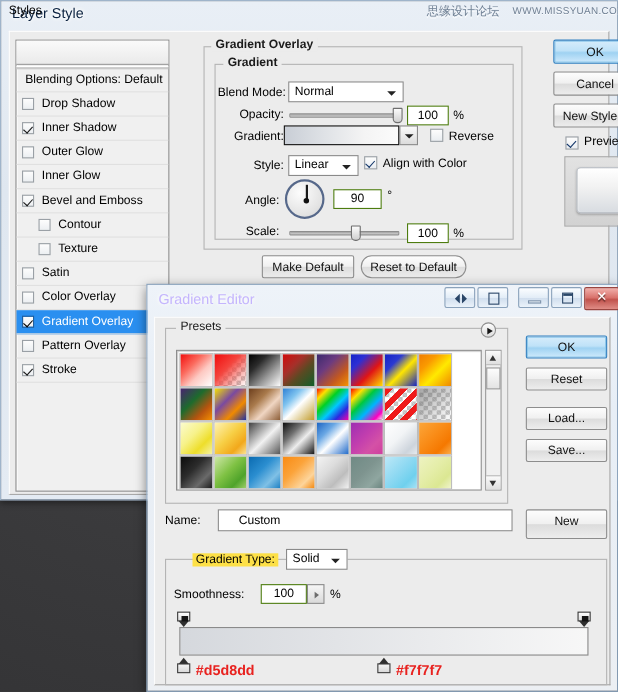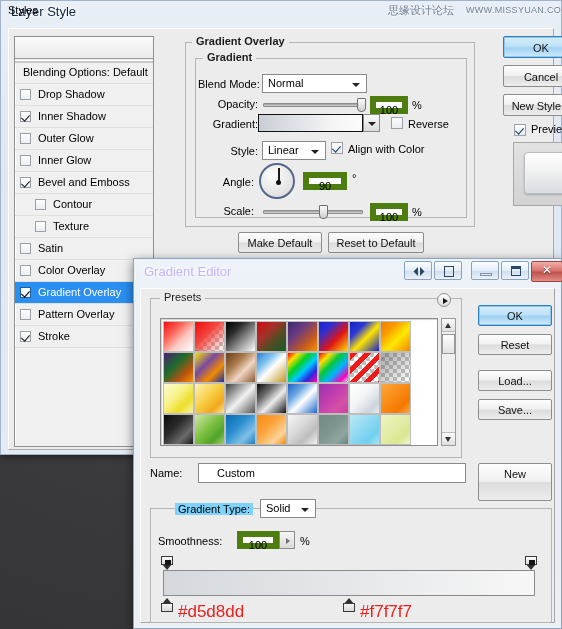--- a/index.html
+++ b/index.html
@@ -122,21 +122,21 @@
     position:absolute;background:#fff;border:1px solid #8a8a8a;
     box-sizing:border-box;height:19px;
   }
   .combo .ctext{position:absolute;left:5px;top:2px;font-size:11px;}
   .combo .arrow{
     position:absolute;right:6px;top:8px;width:0;height:0;
     border-left:4px solid transparent;border-right:4px solid transparent;
     border-top:4px solid #222;
   }
   .numbox{
-    position:absolute;background:#fff;border:6px solid #4d7c0f;
+    position:absolute;background:#fff;border:1px solid #4d7c0f;
     box-sizing:border-box;height:18px;
   }
   .numbox .ntext{position:absolute;width:100%;text-align:center;top:2px;font-size:11px;}
 
   .slider-track{
     position:absolute;height:4px;
     background:linear-gradient(to bottom,#9a9a9a,#d8d8d8);
     border:1px solid #8d8d8d;box-sizing:border-box;border-radius:1px;
   }
   .slider-thumb{
@@ -192,21 +192,21 @@
   }
   .btn span{position:absolute;width:100%;left:0;}
   .btn.primary{
     background:linear-gradient(to bottom,#d6ecfb 0%,#bfe2f8 45%,#9fd2f2 55%,#cfeafc 100%);
     border:1px solid #2f7fc0;
     box-shadow:0 0 0 1px #8fc8ea inset;
   }
 
   #make-default{left:238px;top:232px;width:84px;height:21px;}
   #make-default span{top:5px;}
-  #reset-default{left:328px;top:232px;width:96px;height:21px;}
+  #reset-default{left:328px;top:232px;width:96px;height:21px;border-radius:10px;}
   #reset-default span{top:5px;}
 
   
   #ls-ok{left:503px;top:36px;width:76px;height:22px;}
   #ls-ok span{top:6px;}
   #ls-cancel{left:503px;top:65px;width:76px;height:22px;}
   #ls-cancel span{top:6px;}
   #ls-newstyle{left:503px;top:94px;width:76px;height:22px;}
   #ls-newstyle span{top:6px;}
   #preview-cb{left:514px;top:124px;}
@@ -326,26 +326,26 @@
     border:1px solid #9a9a9a;box-sizing:border-box;
   }
 
   
   #name-lbl{left:150px;top:467px;font-size:11px;}
   #name-input{
     left:198px;top:463px;width:268px;height:20px;
     background:#fff;border:1px solid #8a8a8a;box-sizing:border-box;
   }
   #name-value{position:absolute;left:18px;top:3px;font-size:11px;}
-  #new-btn{left:478px;top:463px;width:74px;height:38px;}
+  #new-btn{left:478px;top:463px;width:74px;height:27px;}
   #new-btn span{top:5px;}
 
   
   #gtype-group{left:150px;top:508px;width:402px;height:115px;}
-  #gtype-lbl{left:175px;top:503px;font-size:11px;background:#7dd3fc;padding:0 3px;}
+  #gtype-lbl{left:175px;top:503px;font-size:11px;background:#fde047;padding:0 3px;}
   #gtype-combo{left:260px;top:499px;width:56px;height:19px;text-align:center;}
 
   #smooth-lbl{left:158px;top:535px;font-size:11px;}
   #smooth-box{left:237px;top:531px;width:42px;height:18px;}
   #smooth-spin{
     left:279px;top:531px;width:16px;height:18px;
     background:linear-gradient(to bottom,#f6f6f6,#dadada);
     border:1px solid #8a8a8a;box-sizing:border-box;
   }
   #smooth-spin:after{
@@ -384,21 +384,21 @@
     position:absolute;left:1px;top:0;width:0;height:0;
     border-left:5px solid transparent;border-right:5px solid transparent;
     border-bottom:6px solid #2f2f2f;
   }
   .stop-bot .house{
     position:absolute;left:0;top:5px;width:12px;height:9px;
     background:linear-gradient(to bottom,#f4f4f4,#d9d9d9);
     border:1px solid #3a3a3a;box-sizing:border-box;
   }
   .hexlbl{
-    position:absolute;font-size:17px;color:#e8221f;font-weight:normal;white-space:nowrap;
+    position:absolute;font-size:13px;color:#e8221f;font-weight:bold;white-space:nowrap;
   }
 
   
   #ge-ok{left:478px;top:305px;width:74px;height:21px;}
   #ge-ok span{top:5px;}
   #ge-reset{left:478px;top:334px;width:74px;height:21px;}
   #ge-reset span{top:5px;}
   #ge-load{left:478px;top:370px;width:74px;height:21px;}
   #ge-load span{top:5px;}
   #ge-save{left:478px;top:399px;width:74px;height:21px;}

